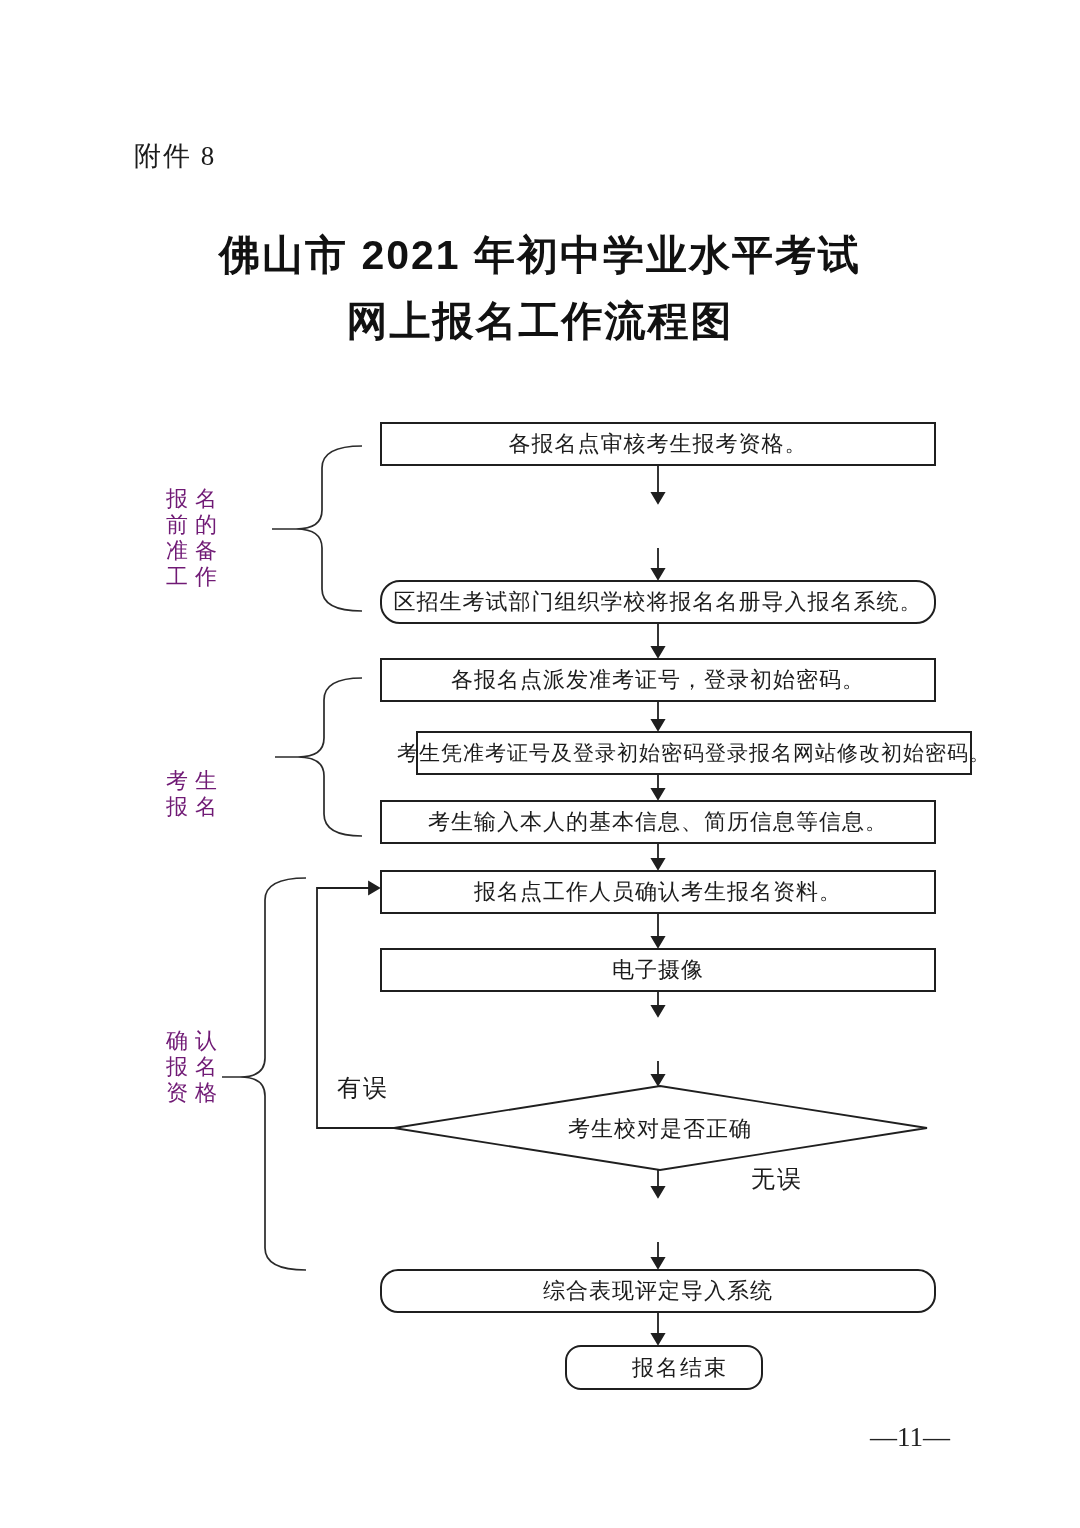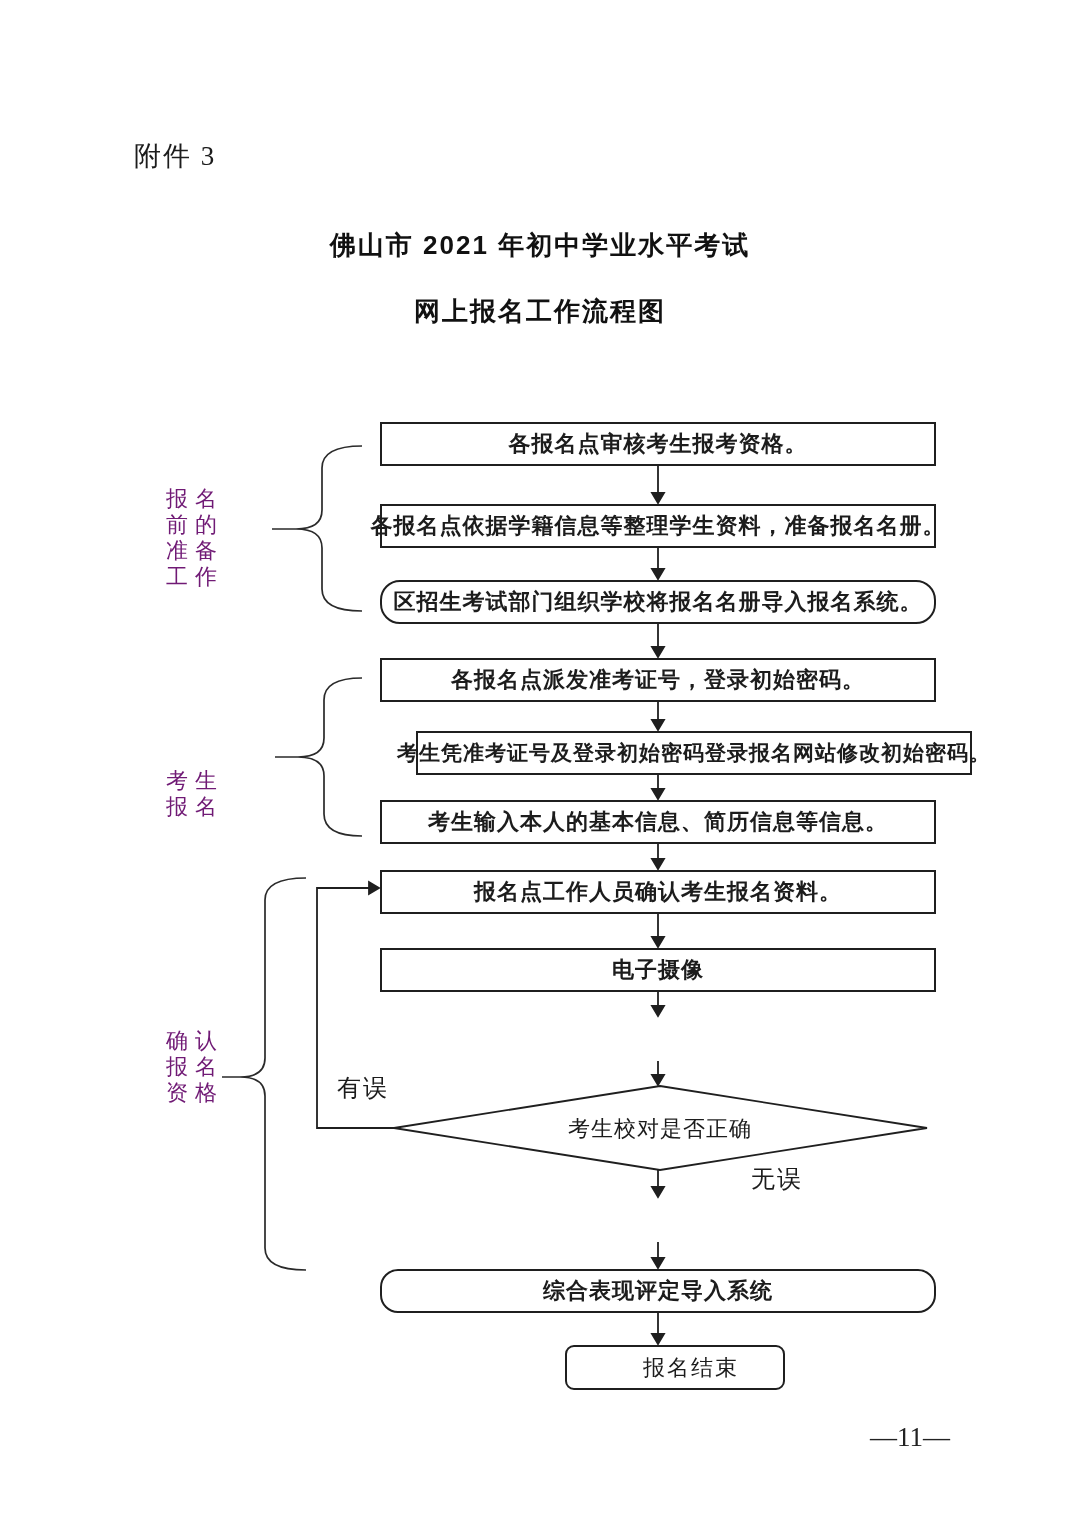--- a/index.html
+++ b/index.html
@@ -7,34 +7,34 @@
     position:relative;width:1080px;height:1528px;margin:0 auto;
     background:#ffffff;overflow:hidden;
     font-family:"Liberation Serif","DejaVu Serif",serif;color:#1c1c1c;
   }
   .attach{
     position:absolute;left:134px;top:138px;font-size:27px;letter-spacing:2px;
   }
   .title{
     position:absolute;left:0;width:1080px;text-align:center;
     font-family:"Liberation Sans","DejaVu Sans",sans-serif;
-    font-weight:bold;font-size:26px;letter-spacing:2px;color:#111;
+    font-weight:bold;font-size:41px;letter-spacing:2px;color:#111;
   }
   .title.t1{top:228px;}
   .title.t2{top:294px;}
   svg.connectors{position:absolute;left:0;top:0;}
   .flow-box{
     position:absolute;left:380px;width:556px;height:44px;
     border:2px solid #1f1f1f;background:#fff;box-sizing:border-box;
     display:flex;align-items:center;justify-content:center;
-    font-size:22px;white-space:nowrap;letter-spacing:1px;font-weight:bold;
+    font-size:22px;white-space:nowrap;letter-spacing:1px;
   }
   .end-box{
-    position:absolute;left:565px;top:1345px;width:220px;height:45px;
-    border:2px solid #1f1f1f;border-radius:9px;background:#fff;box-sizing:border-box;
+    position:absolute;left:565px;top:1345px;width:198px;height:45px;
+    border:2px solid #1f1f1f;border-radius:16px;background:#fff;box-sizing:border-box;
     display:flex;align-items:center;justify-content:center;
     font-size:22px;letter-spacing:2px;padding-left:32px;
   }
   .decision-label{
     position:absolute;left:500px;top:1114px;width:320px;text-align:center;
     font-size:22px;letter-spacing:1px;
   }
   .branch-label{position:absolute;font-size:24px;letter-spacing:2px;}
   .branch-no{left:337px;top:1072px;}
   .branch-yes{left:751px;top:1163px;}
@@ -46,21 +46,21 @@
   .page-number{
     position:absolute;left:862px;top:1422px;width:96px;text-align:center;
     font-size:27px;color:#222;
   }
 </style>
 </head>
 <body>
 
 <div class="page">
 
-  <div class="attach">附件 3</div>
+  <div class="attach">附件 8</div>
   <div class="title t1">佛山市 2021 年初中学业水平考试</div>
   <div class="title t2">网上报名工作流程图</div>
 
   <svg class="connectors" width="1080" height="1528" viewBox="0 0 1080 1528">
     <g stroke="#1f1f1f" stroke-width="1.8" fill="#1f1f1f">
       <line x1="658" y1="466" x2="658" y2="493"></line>
         <polygon points="652,493 664,493 658,503"></polygon>
       <line x1="658" y1="548" x2="658" y2="569"></line>
         <polygon points="652,569 664,569 658,579"></polygon>
       <line x1="658" y1="624" x2="658" y2="647"></line>
@@ -113,23 +113,20 @@
   </div>
   <div class="stage-label stage-3">
     <div>确认</div>
     <div>报名</div>
     <div>资格</div>
   </div>
 
   <div class="flow-box" style="top:422px;">
     <span>各报名点审核考生报考资格。</span>
   </div>
-  <div class="flow-box" style="top:504px;">
-    <span>各报名点依据学籍信息等整理学生资料，准备报名名册。</span>
-  </div>
   <div class="flow-box" style="top:580px;border-radius:20px;">
     <span>区招生考试部门组织学校将报名名册导入报名系统。</span>
   </div>
   <div class="flow-box" style="top:658px;">
     <span>各报名点派发准考证号，登录初始密码。</span>
   </div>
   <div class="flow-box" style="top:731px;font-size:21px;margin-left:36px;">
     <span>考生凭准考证号及登录初始密码登录报名网站修改初始密码。</span>
   </div>
   <div class="flow-box" style="top:800px;">

